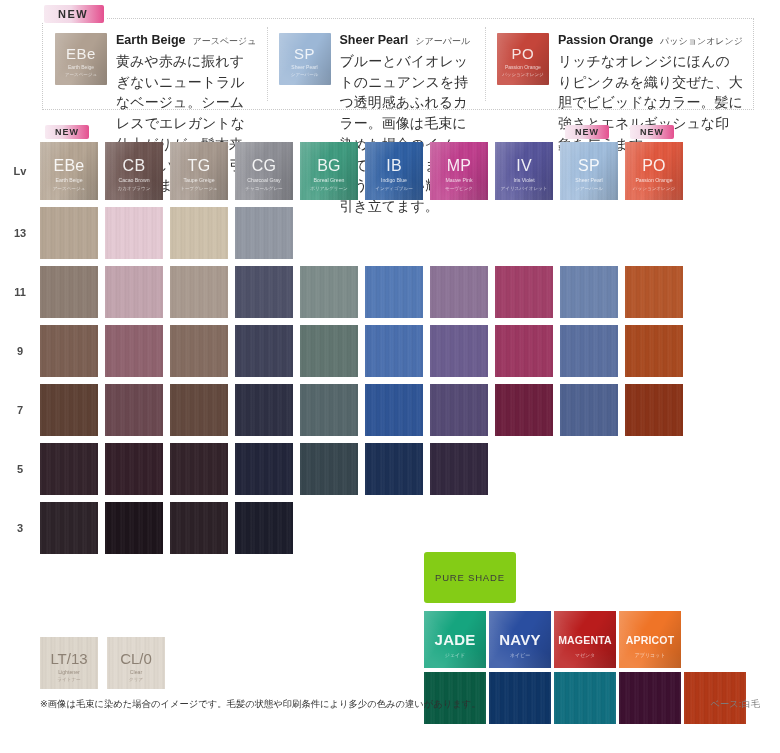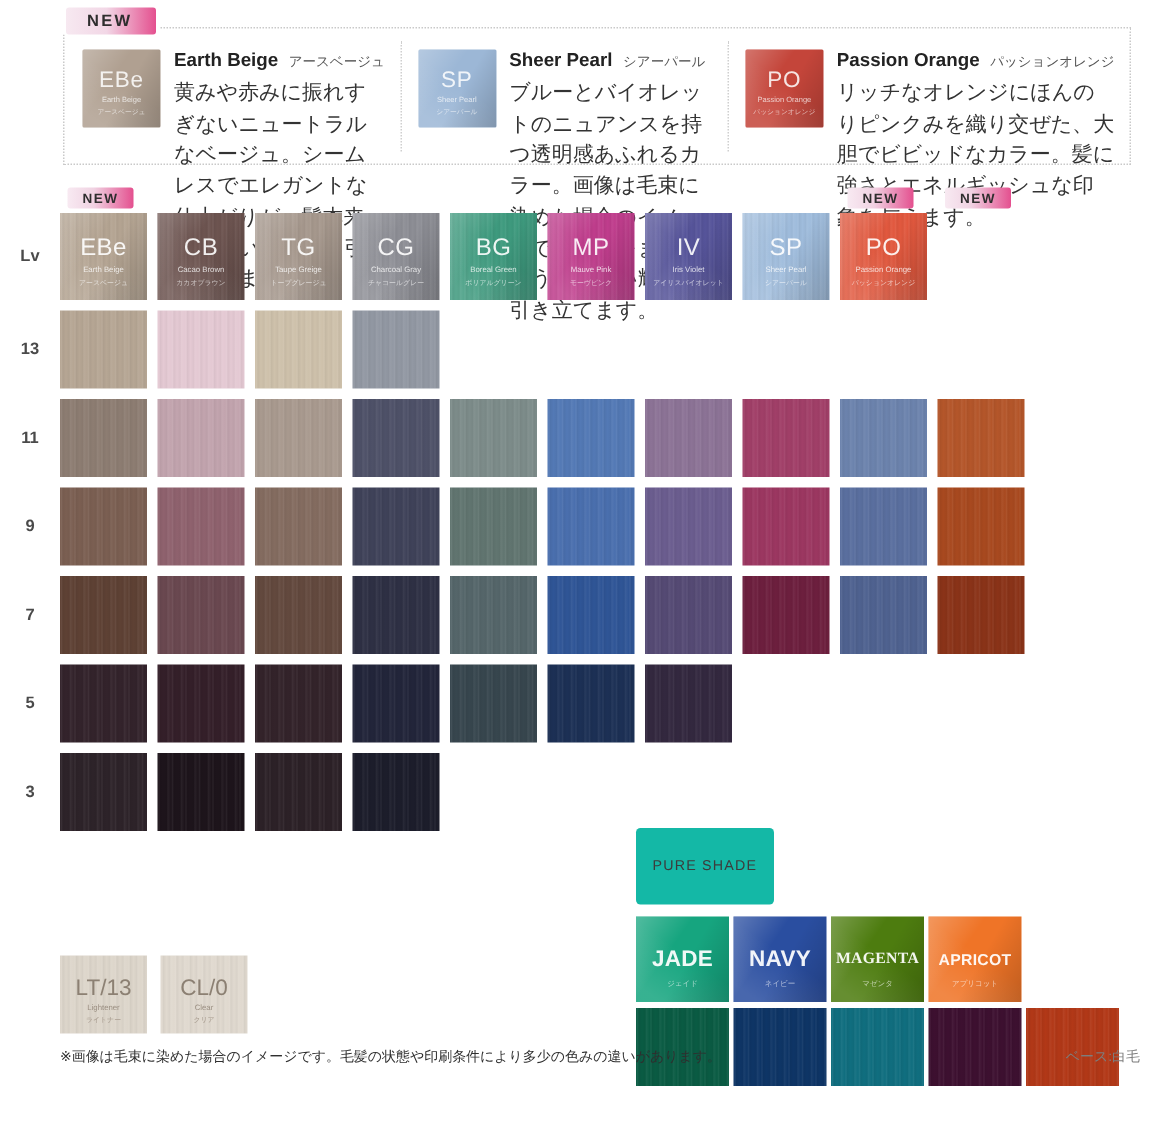--- a/index.html
+++ b/index.html
@@ -147,21 +147,21 @@
     text-align: center; font-size: 4.6px;
     color: rgba(255,255,255,.62);
   }
 
   
   #pure-shade { position: absolute; left: 424px; top: 552px; }
   .ps-badge {
     display: inline-block;
     font-size: 9.5px; letter-spacing: .8px;
     color: #3c3c3c;
-    background: #14b8a6;
+    background: #84cc16;
     padding: 20px 11px;
     border-radius: 3px;
     margin-bottom: 8px;
   }
   .ps-row { display: flex; }
   .ps-cell {
     width: 62px; height: 57px;
     margin-right: 3px;
     position: relative; overflow: hidden;
   }
@@ -326,20 +326,27 @@
         <span class="en">Charcoal Gray</span>
         <span class="jp">チャコールグレー</span>
       </div>
       <div class="cell hdr-cell" style="background: rgb(62, 154, 126);">
         <span class="facet"></span>
         <span class="strands"></span>
         <span class="code">BG</span>
         <span class="en">Boreal Green</span>
         <span class="jp">ボリアルグリーン</span>
       </div>
+      <div class="cell hdr-cell" style="background: rgb(46, 95, 163);">
+        <span class="facet"></span>
+        <span class="strands"></span>
+        <span class="code">IB</span>
+        <span class="en">Indigo Blue</span>
+        <span class="jp">インディゴブルー</span>
+      </div>
       <div class="cell hdr-cell" style="background: rgb(191, 61, 140);">
         <span class="facet"></span>
         <span class="strands"></span>
         <span class="code">MP</span>
         <span class="en">Mauve Pink</span>
         <span class="jp">モーヴピンク</span>
       </div>
       <div class="cell hdr-cell" style="background: rgb(86, 84, 154);">
         <span class="facet"></span>
         <span class="strands"></span>
@@ -540,21 +547,21 @@
       <div class="ps-cell" style="background: rgb(22, 165, 127);">
         <span class="facet"></span>
         <span class="ps-name">JADE</span>
         <span class="ps-sub">ジェイド</span>
       </div>
       <div class="ps-cell" style="background: rgb(42, 78, 160);">
         <span class="facet"></span>
         <span class="ps-name">NAVY</span>
         <span class="ps-sub">ネイビー</span>
       </div>
-      <div class="ps-cell" style="background: #4d7c0f; font-family: Liberation Serif, serif;">
+      <div class="ps-cell" style="background: #b91c1c;">
         <span class="facet"></span>
         <span class="ps-name small">MAGENTA</span>
         <span class="ps-sub">マゼンタ</span>
       </div>
       <div class="ps-cell" style="background: rgb(239, 116, 39);">
         <span class="facet"></span>
         <span class="ps-name small">APRICOT</span>
         <span class="ps-sub">アプリコット</span>
       </div>
     </div>

